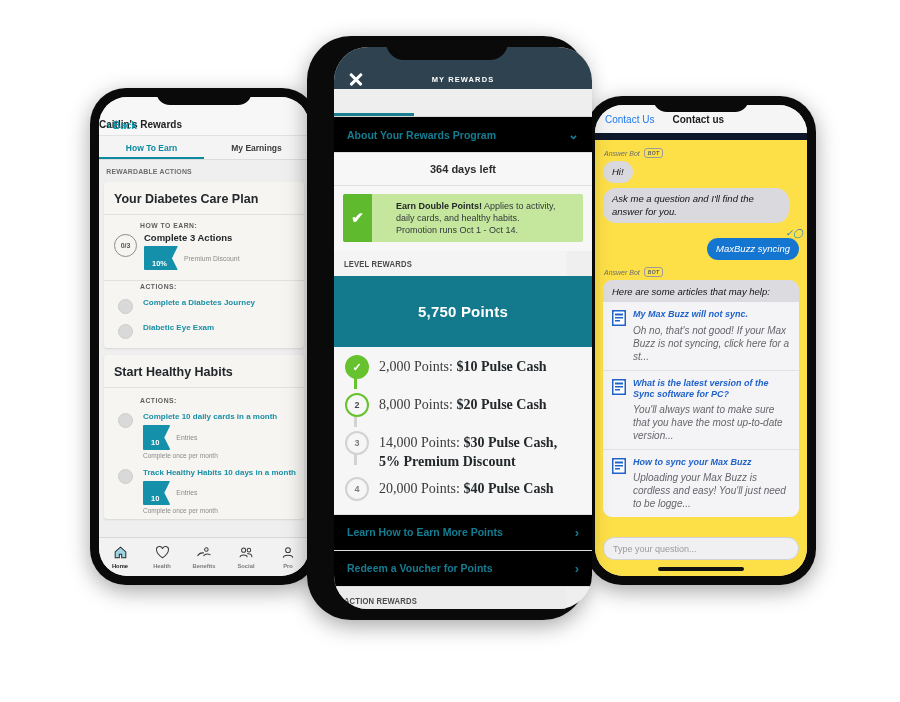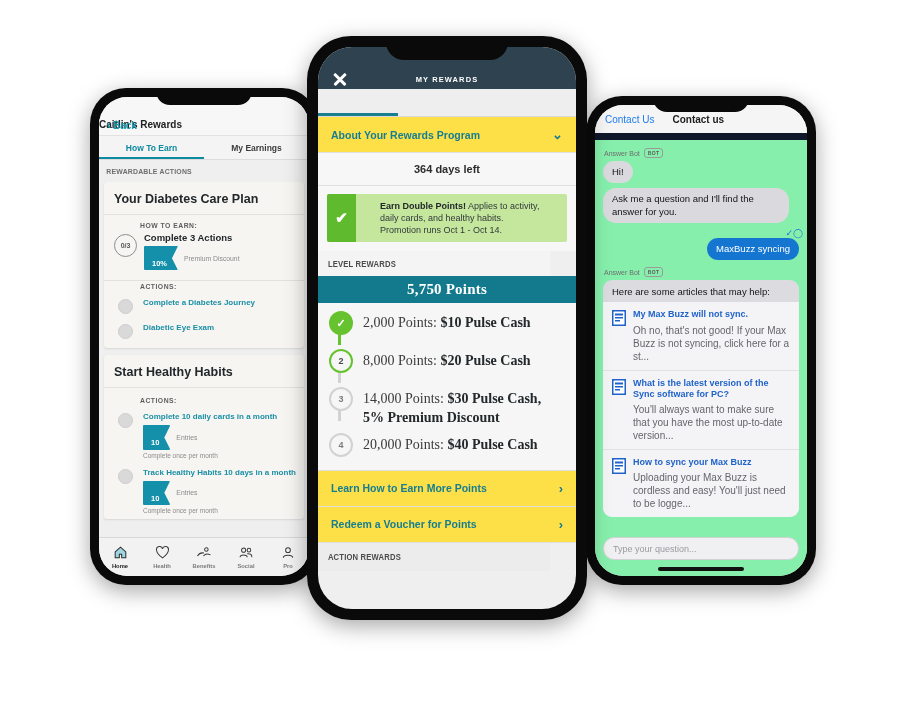--- a/index.html
+++ b/index.html
@@ -17,21 +17,21 @@
   .screen{position:absolute;overflow:hidden;background:#efefef;}
 
   
   #phone-left{left:90px;top:88px;width:228px;height:497px;border-radius:36px;}
   #phone-left .screen{left:9px;top:9px;width:210px;height:479px;border-radius:28px;}
   
   #phone-right{left:586px;top:96px;width:230px;height:489px;border-radius:36px;}
   #phone-right .screen{left:9px;top:9px;width:212px;height:471px;border-radius:28px;}
   
   #phone-center{left:307px;top:36px;width:280px;height:584px;border-radius:44px;z-index:5;}
-  #phone-center .screen{left:11px;top:11px;width:258px;height:562px;border-radius:34px;}
+  #phone-center .screen{left:27px;top:11px;width:258px;height:562px;border-radius:34px;}
 
   .notch{position:absolute;left:50%;transform:translateX(-50%);top:0;background:#0a0a0a;border-bottom-left-radius:14px;border-bottom-right-radius:14px;z-index:9;}
   #phone-left .notch{width:96px;height:17px;}
   #phone-right .notch{width:96px;height:16px;}
   #phone-center .notch{width:122px;height:24px;border-bottom-left-radius:18px;border-bottom-right-radius:18px;}
 
   .home-ind{position:absolute;bottom:5px;left:50%;transform:translateX(-50%);height:4px;border-radius:2px;background:#111;}
 
   
   .l-header{height:33px;background:#f7f7f7;display:flex;align-items:flex-end;padding-bottom:5px;position:relative;border-bottom:1px solid #e2e2e2;}
@@ -71,51 +71,51 @@
   .l-tabitem.active svg{fill:#9fd6e3;}
 
   
   .c-nav{height:42px;background:#2e4250;position:relative;display:flex;align-items:center;}
   .c-nav-title{position:absolute;left:0;right:0;text-align:center;color:#fff;font-size:7.5px;font-weight:700;letter-spacing:1.1px;top:28px;}
   .c-close{position:absolute;left:14px;top:24px;width:16px;height:16px;}
   .c-close:before,.c-close:after{content:"";position:absolute;left:0;top:7px;width:16px;height:2.6px;background:#fff;border-radius:1px;}
   .c-close:before{transform:rotate(45deg);} .c-close:after{transform:rotate(-45deg);}
   .c-tabstrip{height:27px;background:#eeeeee;border-bottom:1px solid #d9d9d9;position:relative;}
   .c-tabstrip .ind{position:absolute;left:0;bottom:0;width:80px;height:3px;background:#1a7e91;}
-  .c-row{background:#fde047;border-bottom:1px solid #dfdfdf;padding:11px 13px;display:flex;align-items:center;justify-content:space-between;}
+  .c-row{background:#000000;border-bottom:1px solid #dfdfdf;padding:11px 13px;display:flex;align-items:center;justify-content:space-between;}
   .c-row .lbl{font-size:10.5px;font-weight:700;color:#157d92;}
   .c-chev{color:#157d92;font-weight:700;font-size:13px;line-height:1;}
   .c-days{background:#f7f7f7;border-bottom:1px solid #dfdfdf;text-align:center;padding:10px 0;font-size:11px;font-weight:700;color:#2c2c2c;}
   .c-promo-wrap{background:#f7f7f7;padding:8px 9px 9px;}
   .c-promo{display:flex;background:#c4e79d;border-radius:2px;overflow:hidden;}
   .c-promo .chk{width:29px;background:#5fbb2d;display:flex;align-items:center;justify-content:center;color:#fff;font-size:15px;font-weight:700;flex:none;}
   .c-promo .txt{padding:6px 24px;font-size:9px;line-height:1.35;color:#33383b;}
   .c-promo .txt b{font-weight:700;color:#23282b;}
   .c-sectlbl{font-size:8.5px;font-weight:700;color:#4b4b4b;letter-spacing:.2px;padding:8px 11px 7px;background:#f4f4f4;
     font-family:"Liberation Sans Narrow","Liberation Sans",sans-serif;transform:scaleX(.9);transform-origin:left;}
-  .c-points{background:#137a8e;color:#fff;text-align:center;font-size:15px;font-weight:700;padding:5px 0;letter-spacing:.2px;font-family:Liberation Serif, serif;}
+  .c-points{background:#137a8e;color:#fff;text-align:center;font-size:15px;font-weight:700;padding:27px 0;letter-spacing:.2px;}
   .c-levels{background:#f6f6f6;padding:8px 0 8px 0;position:relative;}
   .lvl{display:flex;align-items:flex-start;padding:0 10px 0 11px;position:relative;min-height:29px;}
   .lvl .node{width:20px;height:20px;border-radius:50%;flex:none;display:flex;align-items:center;justify-content:center;
     font-size:9px;font-weight:700;background:#f6f6f6;z-index:2;position:relative;}
   .lvl .node.done{background:#66c22e;color:#fff;border:2px solid #66c22e;font-size:11px;}
   .lvl .node.cur{border:2.5px solid #66c22e;color:#4a4a4a;}
   .lvl .node.todo{border:2px solid #d2d2d2;color:#7b7b7b;}
   .lvl .con{position:absolute;left:20px;top:18px;width:2.5px;height:16px;z-index:1;}
   .lvl .con.green{background:#66c22e;} .lvl .con.grey{background:#d2d2d2;}
   .lvl .ltxt{font-size:14px;color:#3b3b3b;line-height:1.3;margin:3px 4px 0 10px;font-family:Liberation Serif, serif;}
   .lvl .ltxt b{font-weight:700;color:#23282b;}
   .c-bot-lbl{font-size:8.5px;font-weight:700;color:#4b4b4b;letter-spacing:.2px;padding:9px 11px 9px;background:#ececec;
     font-family:"Liberation Sans Narrow","Liberation Sans",sans-serif;transform:scaleX(.9);transform-origin:left;}
 
   
   .r-nav{height:28px;background:#f5f5f5;border-bottom:7px solid #0f172a;display:flex;align-items:center;padding:0 10px;}
   .r-back{color:#1e7bf0;font-size:10px;font-weight:500;}
   .r-title{font-size:10px;font-weight:700;color:#1d1d1d;margin-left:18px;}
-  .r-body{background:#86efac;padding:8px 0 0;height:100%;}
+  .r-body{background:#fde047;padding:8px 0 0;height:100%;font-style:italic;}
   .r-who{display:flex;align-items:center;padding:0 0 3px 9px;}
   .r-who .nm{font-size:7px;color:#6e6e6e;}
   .r-badge{border:1px solid #9a9a9a;border-radius:3px;font-size:5px;font-weight:700;color:#5c5c5c;padding:1px 3px;margin-left:4px;letter-spacing:.3px;}
   .bub{background:#d9d9de;border-radius:13px;padding:5px 9px;font-size:9.5px;color:#141414;line-height:1.3;display:inline-block;
     max-width:168px;margin:0 0 5px 8px;}
   .bub.me{background:#1576d2;color:#fff;margin:0 8px 5px 0;float:right;clear:both;}
   .r-sent{float:right;clear:both;margin:0 4px 0 0;color:#1576d2;font-size:9px;}
   .r-artwrap{background:#dcdce0;border-radius:9px;margin:0 8px 6px 8px;overflow:hidden;}
   .r-arthead{font-size:9.5px;color:#141414;padding:6px 9px 5px;font-weight:500;}
   .r-artlist{background:#f4f4f6;}

